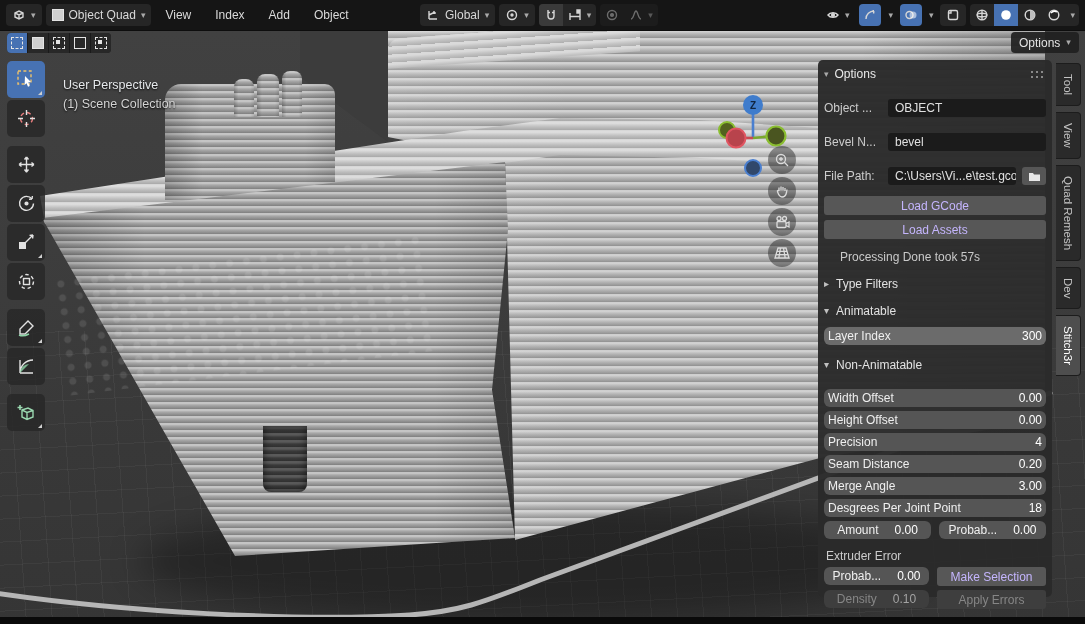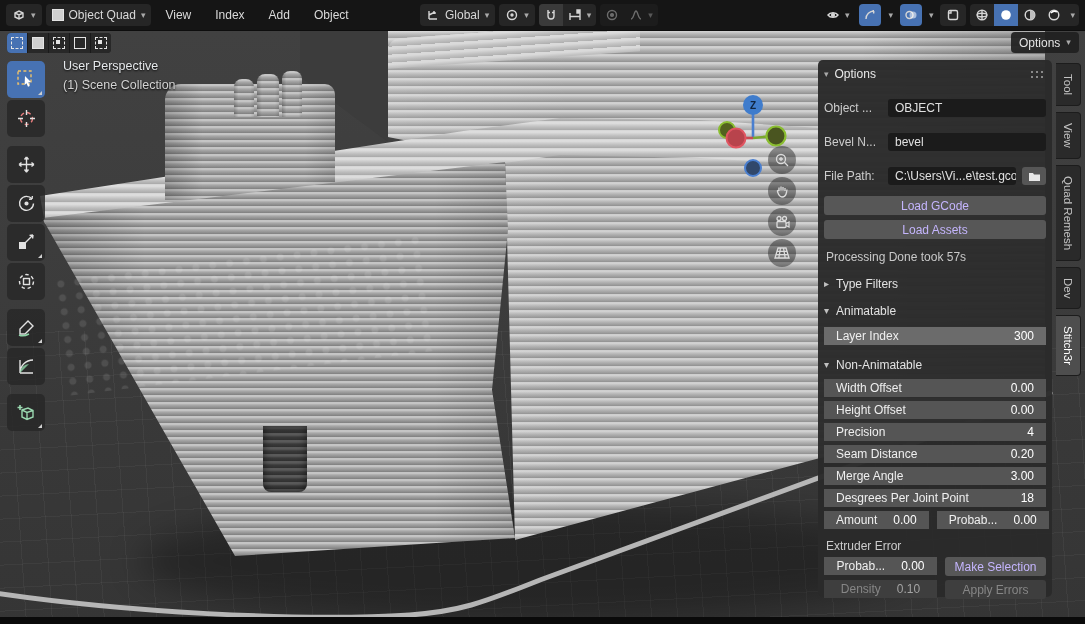--- a/index.html
+++ b/index.html
@@ -57,21 +57,21 @@
   .m-front{left:40px;top:119px;width:480px;height:425px;
      clip-path:polygon(2px 68px,465px 12px,468px 80px,452px 240px,475px 388px,195px 406px);}
   .m-door{left:263px;top:395px;width:44px;height:66px;border-radius:0 0 8px 8px;
      background-image:repeating-linear-gradient(180deg,#5a5a5a 0 2px,#3a3a3a 4px,#303030 7px);
      box-shadow:inset 0 0 8px rgba(0,0,0,.6);}
   .m-texture{left:58px;top:225px;width:370px;height:118px;opacity:.13;transform:rotate(-7deg);
      background-image:radial-gradient(circle 4px at 8px 6px, rgba(255,255,255,.8) 0 3px, transparent 4px);
      background-size:17px 14px;}
   .skirt{position:absolute;left:0;top:0;width:1085px;height:593px;pointer-events:none;}
   
-  .vp-text{position:absolute;left:63px;top:28px;color:#e6e9ec;font-size:12.5px;
+  .vp-text{position:absolute;left:63px;top:47px;color:#e6e9ec;font-size:12.5px;
            text-shadow:0 1px 2px rgba(0,0,0,.9);}
   .vp-text .line2{margin-top:5px;color:#d3d3d3;}
   .selmode{position:absolute;left:7px;top:2px;display:flex;gap:1px;background:#1a1a1a;
            border-radius:4px;overflow:hidden;}
   .selmode button{width:20px;height:20px;border:none;background:#2b2b2bdd;display:flex;align-items:center;justify-content:center;padding:0;}
   .selmode button.active{background:#4772b3;}
   .dashbox{width:10px;height:10px;border:1px dashed #e4e4e4;display:inline-block;}
   .dashbox.fill{background:#cfcfcf;border-style:solid;}
   .dashbox.dot{position:relative;}
   .dashbox.dot::after{content:"";position:absolute;left:2px;top:2px;width:4px;height:4px;background:#e4e4e4;}
@@ -100,25 +100,25 @@
      background-image:radial-gradient(circle 1px at 2px 2px,#8a8a8a 0 1px,transparent 1.5px);
      background-size:5px 5px;}
   .p-row{display:flex;align-items:center;gap:6px;margin-top:4px;height:30px;}
   .p-label{width:58px;flex:none;color:#cccccc;}
   .p-field{flex:1;height:18px;background:#1b1b1b;border-radius:3px;display:flex;align-items:center;
            padding:0 7px;color:#e0e0e0;overflow:hidden;white-space:nowrap;}
   .p-folder{width:24px;height:18px;flex:none;background:#565656;border-radius:3px;display:flex;
             align-items:center;justify-content:center;border:none;padding:0;}
   .p-btn{height:19px;background:#575757;border:none;border-radius:3px;color:#c4b5fd;font-size:12px;
          width:100%;margin-top:5px;display:flex;align-items:center;justify-content:center;}
-  .p-status{margin:11px 0 2px 2px;color:#c9c9c9;}
+  .p-status{margin:11px 0 2px 16px;color:#c9c9c9;}
   .p-section{display:flex;align-items:center;gap:7px;margin-top:13px;color:#e2e2e2;}
   .p-section .chev{font-size:10px;color:#c0c0c0;}
-  .slider{height:18px;background:#555555;border-radius:0;display:flex;align-items:center;
-          justify-content:space-between;padding:0 12px;color:#efefef;margin-top:4px;}
+  .slider{height:18px;background:#555555;border-radius:6px;display:flex;align-items:center;
+          justify-content:space-between;padding:0 4px;color:#efefef;margin-top:4px;}
   .slider.big{background:#6b6b6b;margin-top:9px;}
   .slider .val{color:#ffffff;}
   .p-sublabel{margin:10px 0 2px 2px;color:#cccccc;}
   .two-col{display:flex;gap:8px;margin-top:4px;}
   .two-col > *{flex:1;margin-top:0;}
   .slider.small{justify-content:center;gap:16px;}
   .disabled{background:#3e3e3e;color:#868686;}
   .disabled .val{color:#a3a3a3;}
   .p-btn.inline{margin-top:0;}
   .p-btn.disabled{background:#3e3e3e;color:#868686;}
@@ -451,21 +451,21 @@
       <div class="slider big">
         <span>Layer Index</span>
         <span class="val">300</span>
       </div>
 
       <div class="p-section">
         <span class="chev">▾</span>
         <span>Non-Animatable</span>
       </div>
 
-      <div class="slider" style="margin-top:7px">
+      <div class="slider" style="margin-top:17px">
         <span>Width Offset</span>
         <span class="val">0.00</span>
       </div>
       <div class="slider">
         <span>Height Offset</span>
         <span class="val">0.00</span>
       </div>
       <div class="slider">
         <span>Precision</span>
         <span class="val">4</span>

